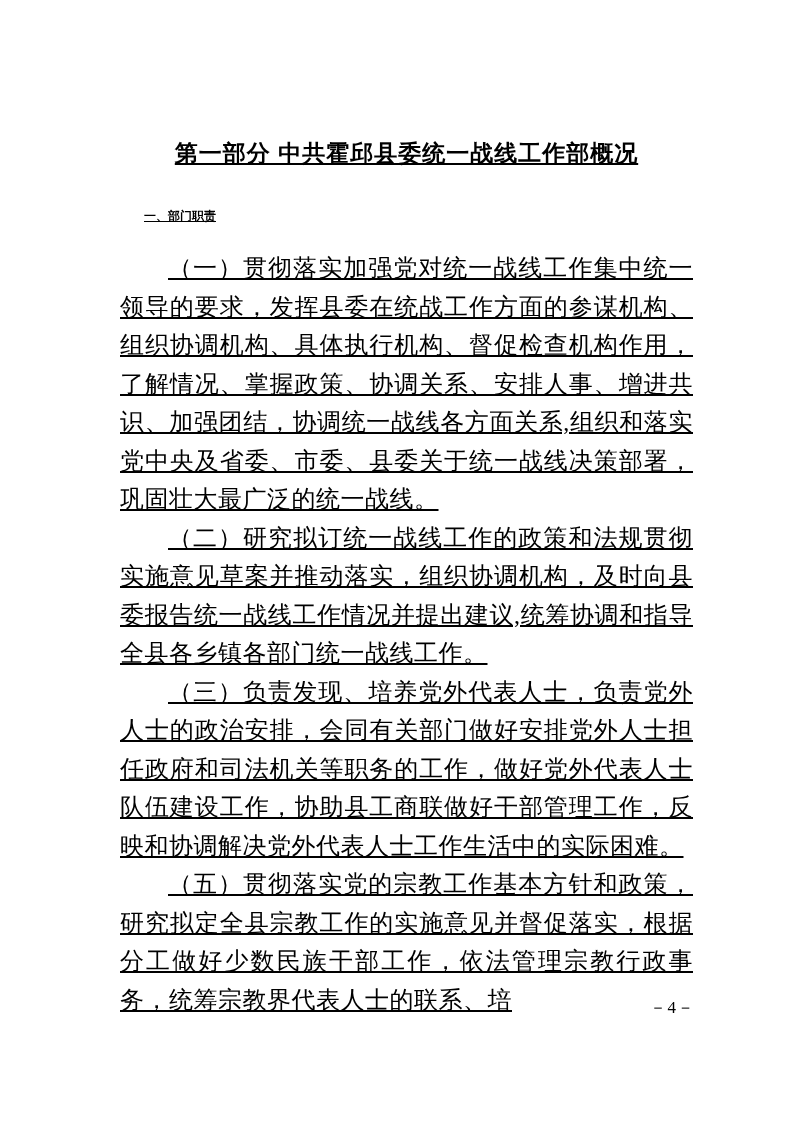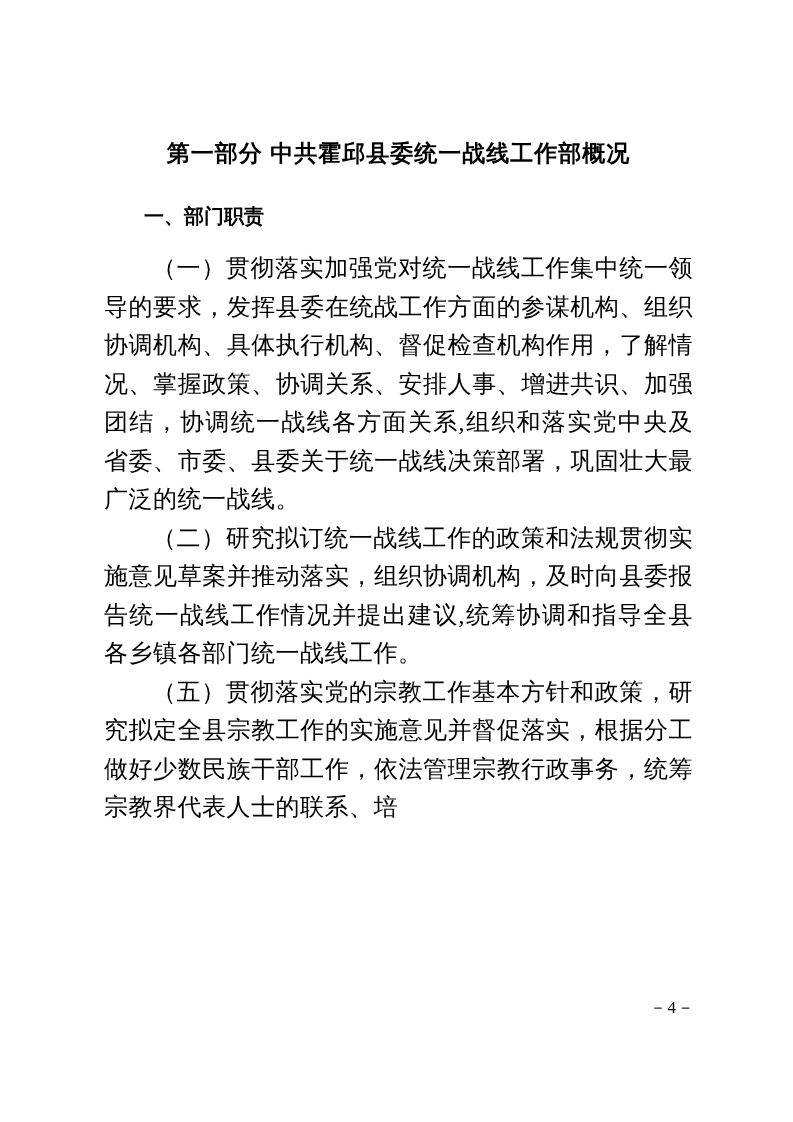--- a/index.html
+++ b/index.html
@@ -13,33 +13,34 @@
     height: 1122px;
     background: #ffffff;
     font-family: "Liberation Serif", "DejaVu Serif", serif;
     color: #000000;
     overflow: hidden;
     box-sizing: border-box;
   }
   .content {
     position: absolute;
     top: 138px;
-    left: 104px;
+    left: 120px;
     right: 100px;
+    text-decoration: underline;
   }
   .doc-title {
     font-size: 23px;
     font-weight: bold;
     text-align: center;
     margin: 0 0 28px 0;
     letter-spacing: 1px;
     font-family: "Liberation Sans", "DejaVu Sans", sans-serif;
   }
   .section-heading {
-    font-size: 20px;
+    font-size: 12px;
     font-weight: bold;
     margin: 0 0 14px 0;
     text-indent: 2em;
     line-height: 38px;
     font-family: "Liberation Sans", "DejaVu Sans", sans-serif;
   }
   .body-text p {
     font-size: 24px;
     line-height: 38.5px;
     margin: 0;
@@ -62,18 +63,19 @@
 
 <div class="page">
   <div class="content">
     <h1 class="doc-title">第一部分 中共霍邱县委统一战线工作部概况</h1>
 
     <h2 class="section-heading">一、部门职责</h2>
 
     <div class="body-text">
       <p>（一）贯彻落实加强党对统一战线工作集中统一领导的要求，发挥县委在统战工作方面的参谋机构、组织协调机构、具体执行机构、督促检查机构作用，了解情况、掌握政策、协调关系、安排人事、增进共识、加强团结，协调统一战线各方面关系,组织和落实党中央及省委、市委、县委关于统一战线决策部署，巩固壮大最广泛的统一战线。</p>
       <p>（二）研究拟订统一战线工作的政策和法规贯彻实施意见草案并推动落实，组织协调机构，及时向县委报告统一战线工作情况并提出建议,统筹协调和指导全县各乡镇各部门统一战线工作。</p>
+      <p>（三）负责发现、培养党外代表人士，负责党外人士的政治安排，会同有关部门做好安排党外人士担任政府和司法机关等职务的工作，做好党外代表人士队伍建设工作，协助县工商联做好干部管理工作，反映和协调解决党外代表人士工作生活中的实际困难。</p>
       <p>（五）贯彻落实党的宗教工作基本方针和政策，研究拟定全县宗教工作的实施意见并督促落实，根据分工做好少数民族干部工作，依法管理宗教行政事务，统筹宗教界代表人士的联系、培</p>
     </div>
   </div>
 
   <div class="page-number">－4－</div>
 </div>
 
 </body></html>

